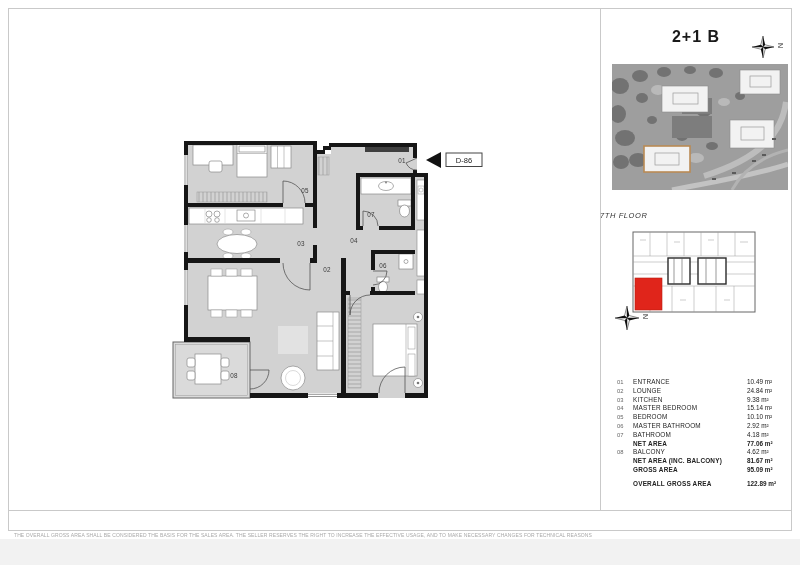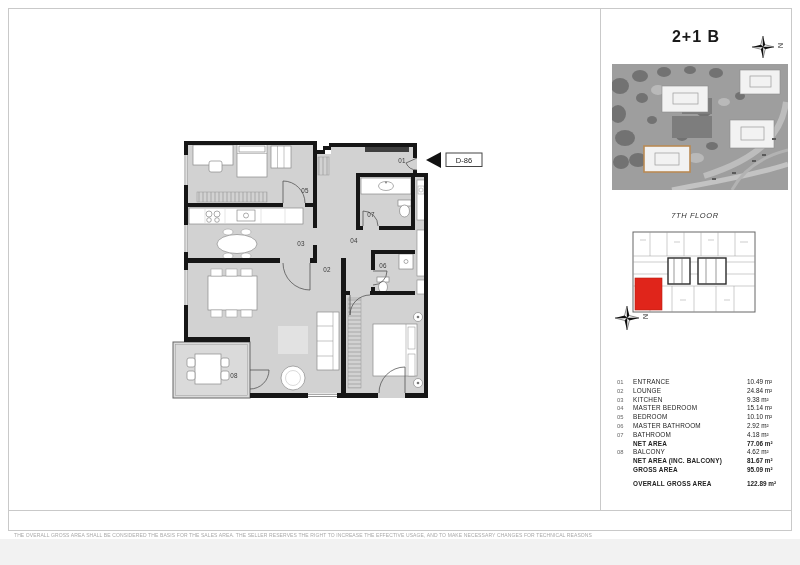--- a/index.html
+++ b/index.html
@@ -4,21 +4,21 @@
 <style>
   html,body{margin:0;padding:0;background:#f2f2f2;}
   .page{position:relative;width:800px;height:539px;background:#fff;overflow:hidden;
         font-family:"Liberation Sans", sans-serif;color:#222;}
   .frame{position:absolute;left:8px;top:8px;right:8px;bottom:8px;border:1px solid #c9c9c9;}
   .vdiv{position:absolute;left:600px;top:8px;width:1px;height:503px;background:#c9c9c9;}
   .hdiv{position:absolute;left:8px;top:510px;width:784px;height:1px;background:#c9c9c9;}
   .abs{position:absolute;}
   .unit-title{left:600px;top:28px;width:192px;text-align:center;font-size:16px;
               font-weight:600;letter-spacing:1px;color:#1a1a1a;}
-  .floor-label{left:600px;top:211px;width:190px;text-align:center;font-style:italic;
+  .floor-label{left:600px;top:211px;width:190px;text-align:left;font-style:italic;
                font-size:7.5px;letter-spacing:.6px;color:#333;}
   .compass-n{display:inline-block;transform:rotate(90deg);font-size:7px;color:#222;}
   
   .legend{left:617px;top:378px;width:172px;font-size:6.4px;line-height:8.8px;color:#222;}
   .lrow{display:flex;}
   .lrow.bold{font-weight:bold;}
   .lrow.gap{margin-top:5px;}
   .lnum{width:16px;color:#666;font-size:5.8px;}
   .lname{flex:1;letter-spacing:.2px;}
   .larea{width:42px;text-align:left;}

